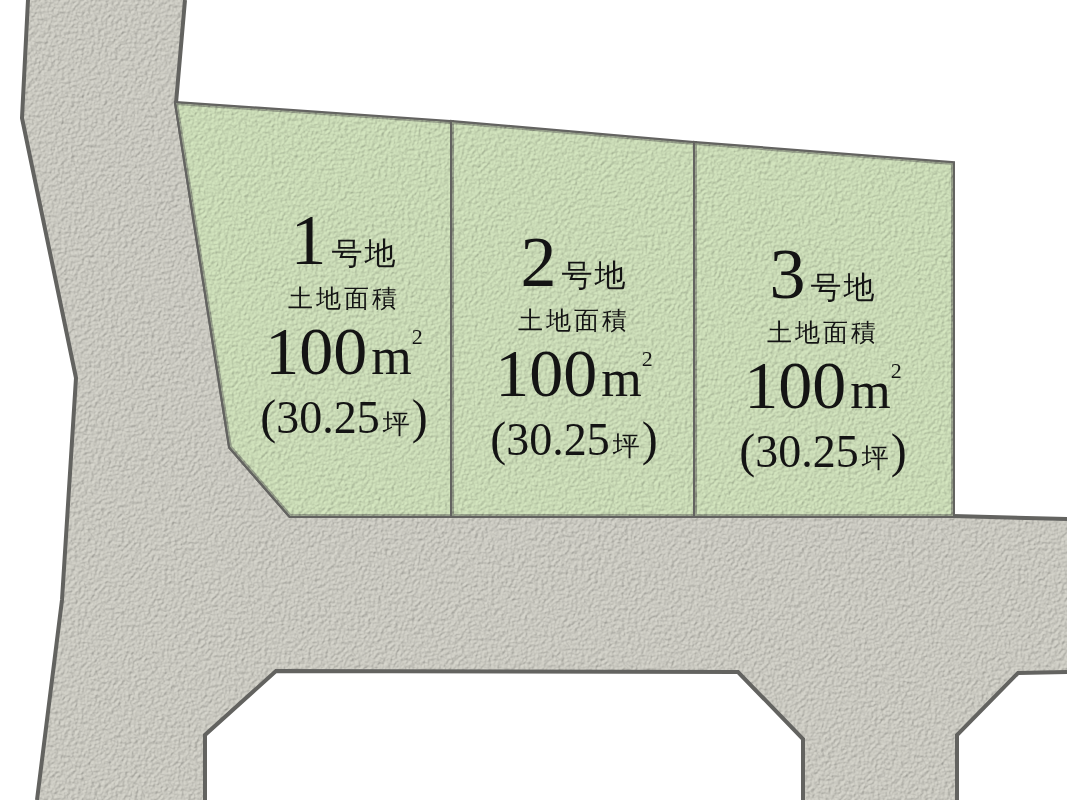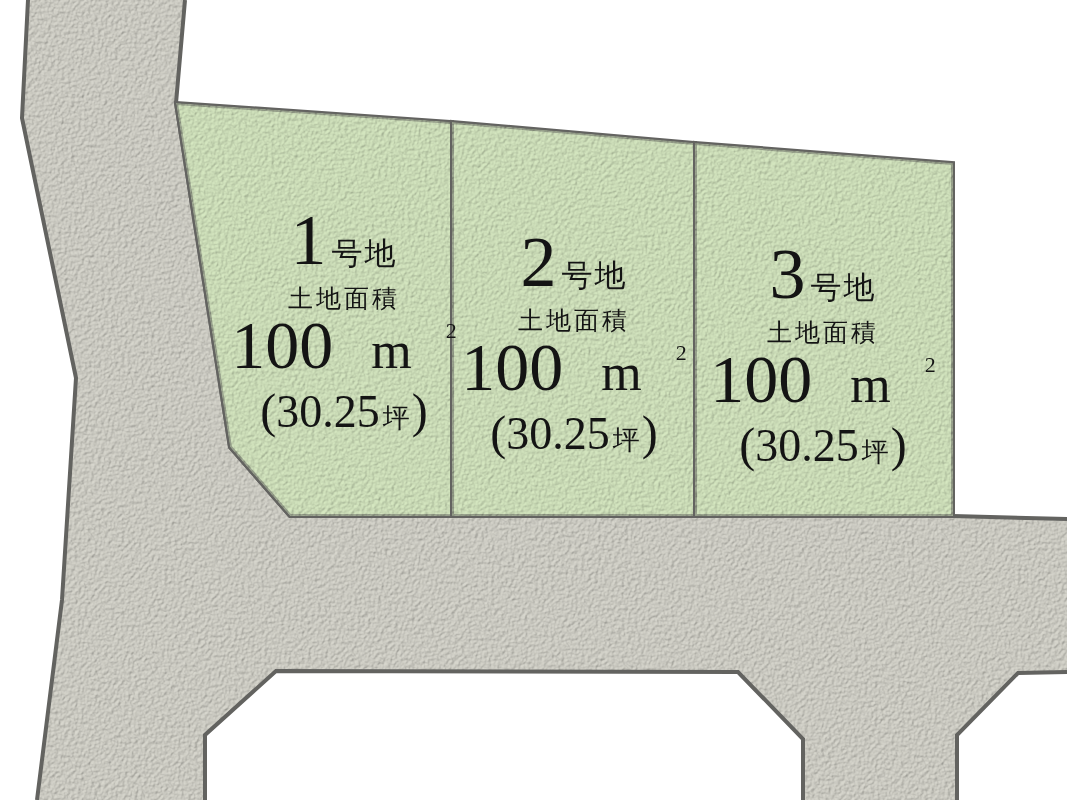--- a/index.html
+++ b/index.html
@@ -17,21 +17,21 @@
     position:absolute;
     transform:translateX(-50%);
     text-align:center;
     color:#141414;
     white-space:nowrap;
   }
   .name-row{display:flex;align-items:baseline;justify-content:center;line-height:1;}
   .name-num{font-size:72px;line-height:1;}
   .name-suffix{font-size:31px;letter-spacing:2px;margin-left:5px;}
   .area-caption{font-size:25px;letter-spacing:3px;line-height:1;margin-top:10px;}
-  .area-row{display:flex;align-items:baseline;justify-content:center;line-height:1;gap:34px;}
+  .area-row{display:flex;align-items:baseline;justify-content:center;line-height:1;margin-top:6px;}
   .area-val{font-size:68px;line-height:1;}
   .area-unit{font-size:52px;line-height:1;margin-left:4px;}
   .area-sup{font-size:22px;position:relative;top:-30px;line-height:1;}
   .tsubo-row{display:flex;align-items:baseline;justify-content:center;line-height:1;margin-top:8px;}
   .tsubo-paren{font-size:48px;line-height:1;}
   .tsubo-val{font-size:46px;line-height:1;}
   .tsubo-unit{font-size:27px;line-height:1;margin:0 2px 0 3px;}
 </style>
 </head>
 <body>

